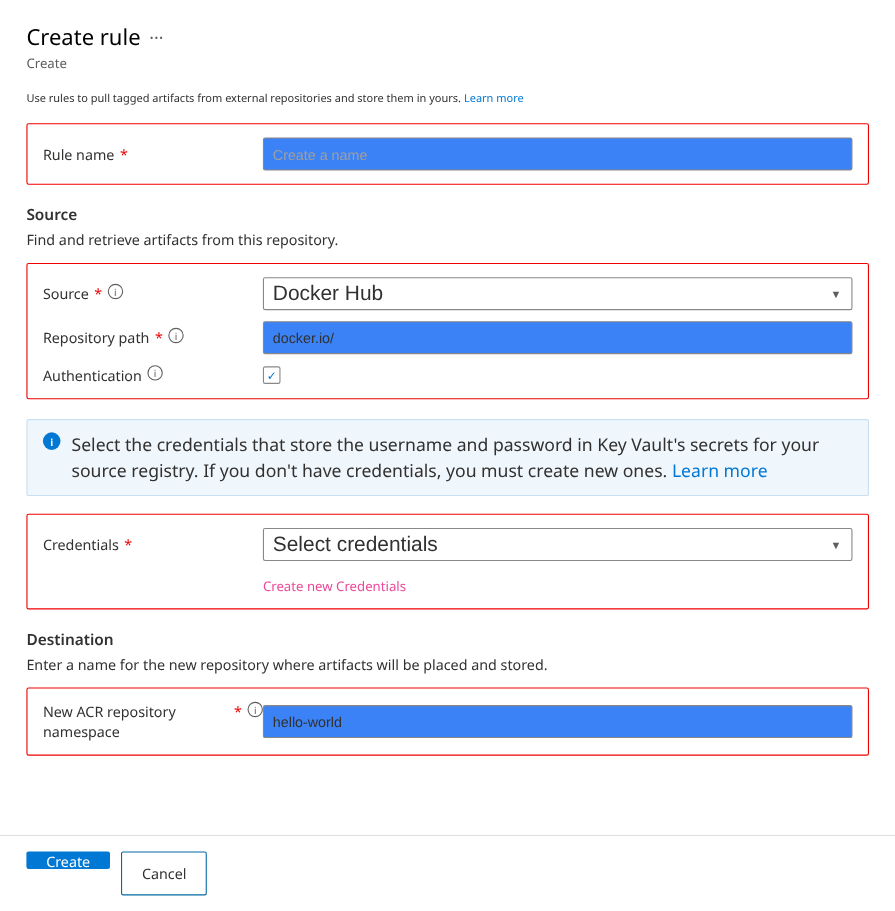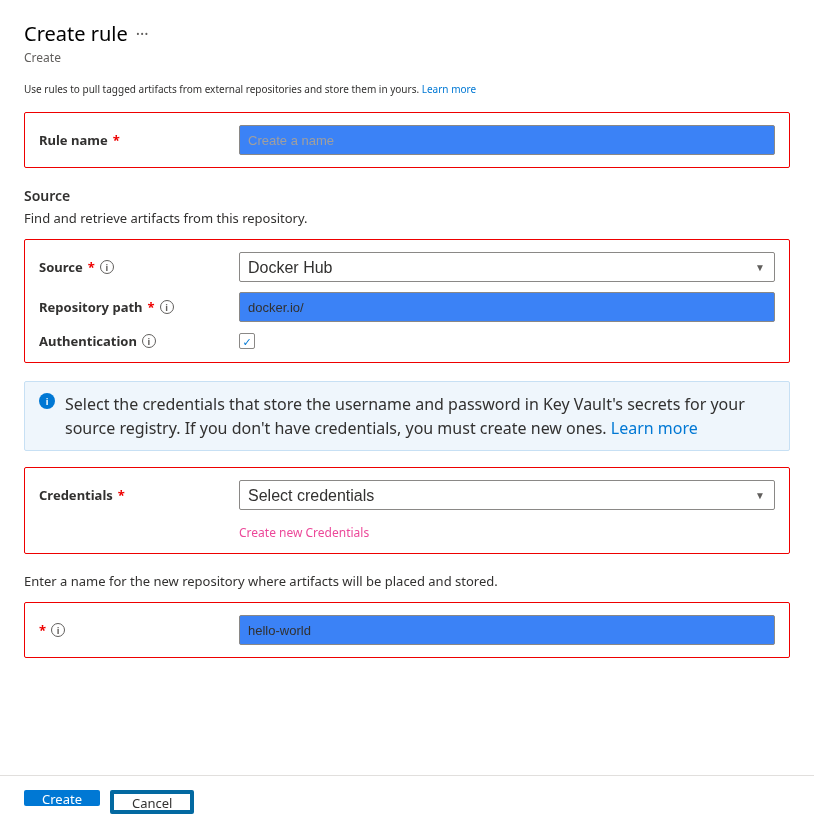--- a/index.html
+++ b/index.html
@@ -58,24 +58,22 @@
       display: flex;
       align-items: center;
       margin-bottom: 10px;
     }
     .form-row:last-child { margin-bottom: 0; }
     .form-label {
       width: 200px;
       font-size: 13px;
       color: #323130;
       display: flex;
-      align-items: center;
       gap: 5px;
       flex-shrink: 0;
-      font-weight: bold;
     }
     .required-star {
       color: #e00;
     }
     .info-icon {
       display: inline-flex;
       align-items: center;
       justify-content: center;
       width: 14px;
       height: 14px;
@@ -102,21 +100,21 @@
     .form-select-wrapper {
       flex: 1;
       position: relative;
     }
     .form-select {
       width: 100%;
       height: 30px;
       border: 1px solid #8a8886;
       border-radius: 2px;
       padding: 0 32px 0 8px;
-      font-size: 16px;
+      font-size: 19px;
       color: #323130;
       outline: none;
       background: #fff;
       appearance: none;
       cursor: pointer;
     }
     .select-chevron {
       position: absolute;
       right: 10px;
       top: 50%;
@@ -216,25 +214,25 @@
       padding: 0 18px;
       background: #0078d4;
       color: #fff;
       border: none;
       border-radius: 2px;
       font-size: 13px;
       cursor: pointer;
       font-family: inherit;
     }
     .btn-secondary {
-      height: 24px;
+      height: 40px;
       padding: 0 18px;
       background: #fff;
       color: #323130;
-      border: 4px solid #0369a1;
+      border: 1px solid #0369a1;
       border-radius: 2px;
       font-size: 13px;
       cursor: pointer;
       font-family: inherit;
     }
 
     .source-section-wrapper {
       margin-bottom: 18px;
     }
     .destination-section-wrapper {
@@ -331,25 +329,27 @@
         </select>
         <span class="select-chevron">▼</span>
       </div>
     </div>
     <div class="form-row" style="padding-left: 200px;">
       <a class="create-credentials-link" href="#">Create new Credentials</a>
     </div>
   </div>
 
   <div class="destination-section-wrapper">
+    <div class="section-heading">Destination</div>
     <p class="section-desc">Enter a name for the new repository where artifacts will be placed and stored.</p>
 
     <div class="form-section-border">
       <div class="form-row">
         <div class="form-label">
+          <span>New ACR repository namespace</span>
           <span class="required-star">*</span>
           <span class="info-icon">i</span>
         </div>
         <input class="form-input" type="text" value="hello-world" placeholder="hello-world" style="">
       </div>
     </div>
   </div>
 </div>
 
 <div class="footer">

